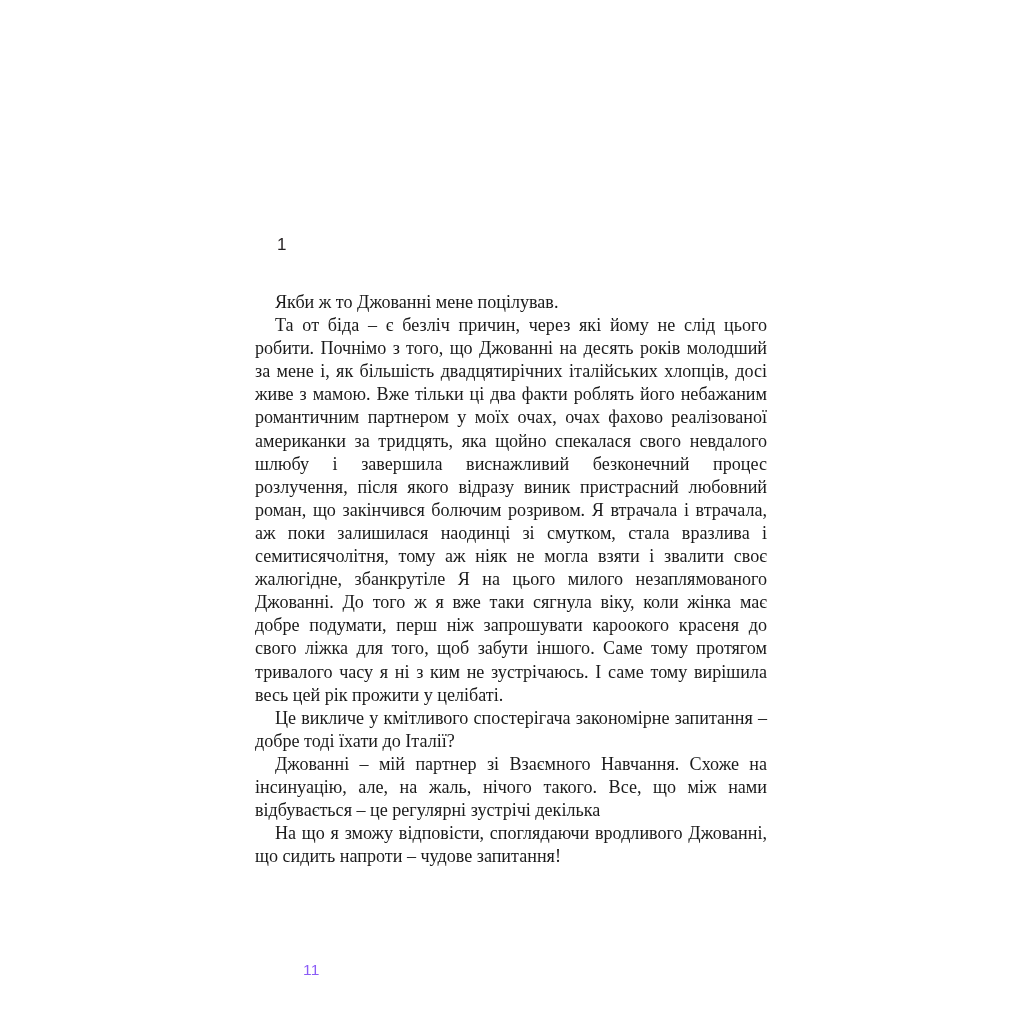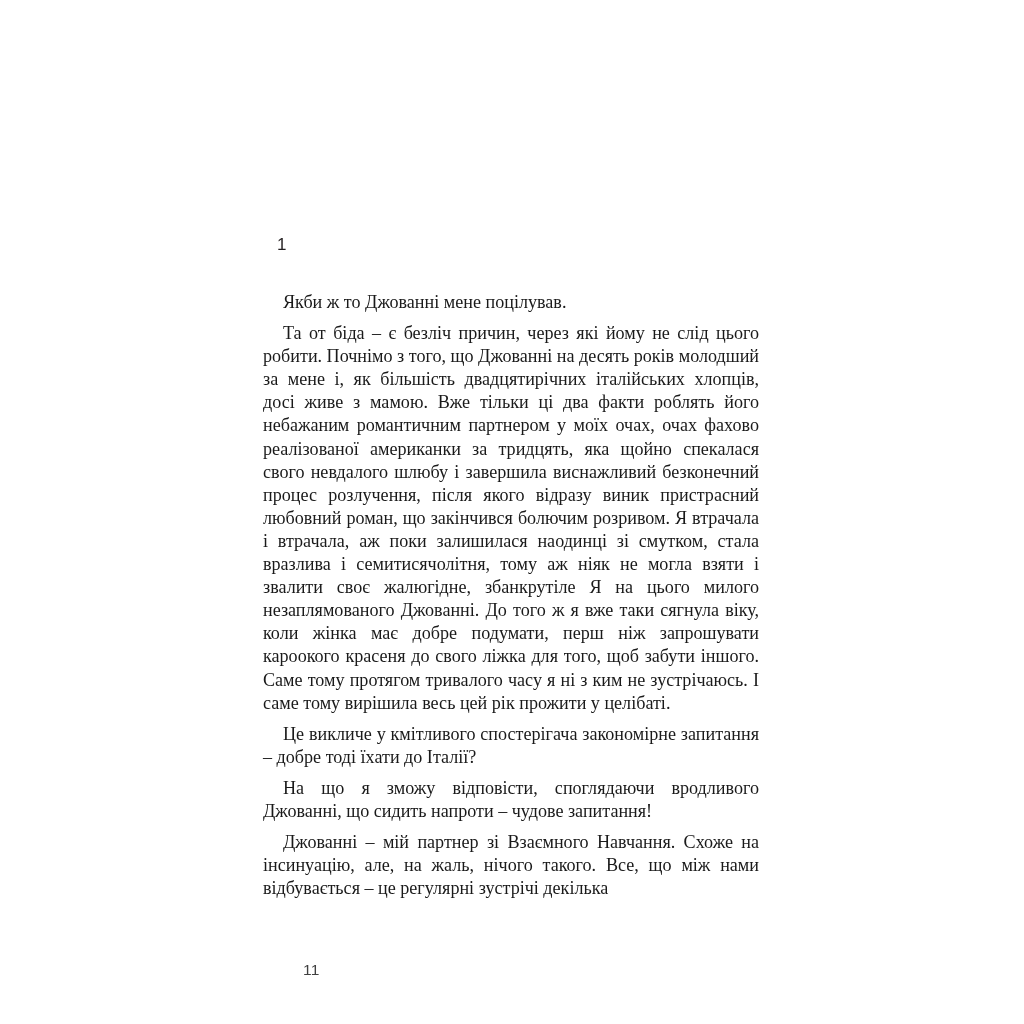--- a/index.html
+++ b/index.html
@@ -45,55 +45,55 @@
     font-size: 18.1px;
     line-height: 23.1px;
     text-align: justify;
     text-justify: inter-word;
     color: #1a1a1a;
     margin: 0;
     -webkit-font-smoothing: antialiased;
   }
 
   .body-text p {
-    margin: 8px;
+    margin: 0;
     text-indent: 20px;
     text-align: justify;
   }
 
   
   .body-text p:last-child {
     text-align: justify;
   }
 
   .page-number {
     position: absolute;
     left: 303px;
     top: 961px;
     font-family: "Liberation Sans", "DejaVu Sans", sans-serif;
     font-size: 15.5px;
     font-weight: 400;
-    color: #404040;
+    color: #8b5cf6;
     letter-spacing: 0.3px;
   }
 </style>
 </head>
 <body>
 
 <div class="page">
 
   <div class="text-column">
 
     <div class="chapter-number">1</div>
 
     <div class="body-text">
       <p>Якби ж то Джованні мене поцілував.</p>
       <p>Та от біда – є безліч причин, через які йому не слід цього робити. Почнімо з того, що Джованні на десять років молодший за мене і, як більшість двадцятирічних італійських хлопців, досі живе з мамою. Вже тільки ці два факти роблять його небажаним романтичним партнером у моїх очах, очах фахово реалізованої американки за тридцять, яка щойно спекалася свого невдалого шлюбу і завершила виснажливий безконечний процес розлучення, після якого відразу виник пристрасний любовний роман, що закінчився болючим розривом. Я втрачала і втрачала, аж поки залишилася наодинці зі смутком, стала вразлива і семитисячолітня, тому аж ніяк не могла взяти і звалити своє жалюгідне, збанкрутіле Я на цього милого незаплямованого Джованні. До того ж я вже таки сягнула віку, коли жінка має добре подумати, перш ніж запрошувати кароокого красеня до свого ліжка для того, щоб забути іншого. Саме тому протягом тривалого часу я ні з ким не зустрічаюсь. І саме тому вирішила весь цей рік прожити у целібаті.</p>
       <p>Це викличе у кмітливого спостерігача закономірне запитання – добре тоді їхати до Італії?</p>
+      <p>Джованні – мій партнер зі Взаємного Навчання. Схоже на інсинуацію, але, на жаль, нічого такого. Все, що між нами відбувається – це регулярні зустрічі декілька</p>
       <p>На що я зможу відповісти, споглядаючи вродливого Джованні, що сидить напроти – чудове запитання!</p>
-      <p>Джованні – мій партнер зі Взаємного Навчання. Схоже на інсинуацію, але, на жаль, нічого такого. Все, що між нами відбувається – це регулярні зустрічі декілька</p>
     </div>
 
   </div>
 
   <div class="page-number">11</div>
 
 </div>
 
 </body></html>

